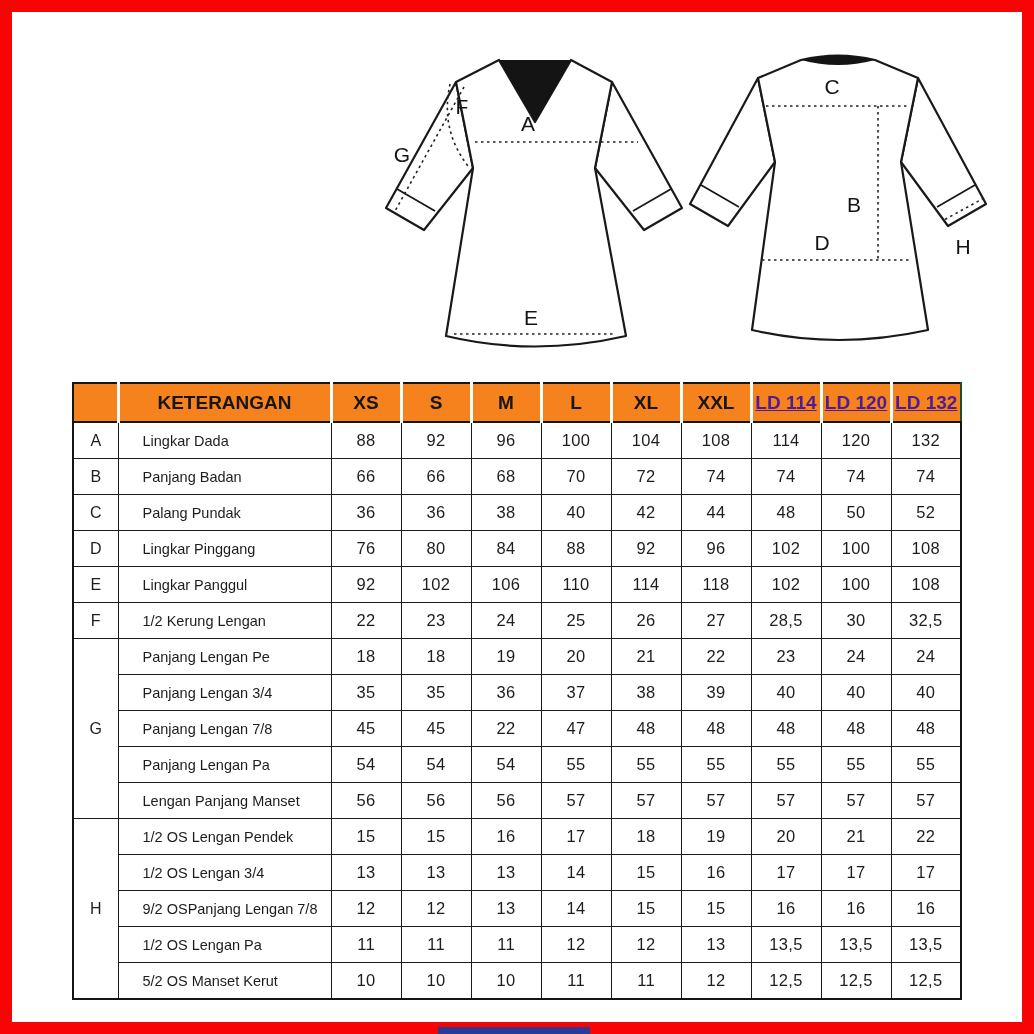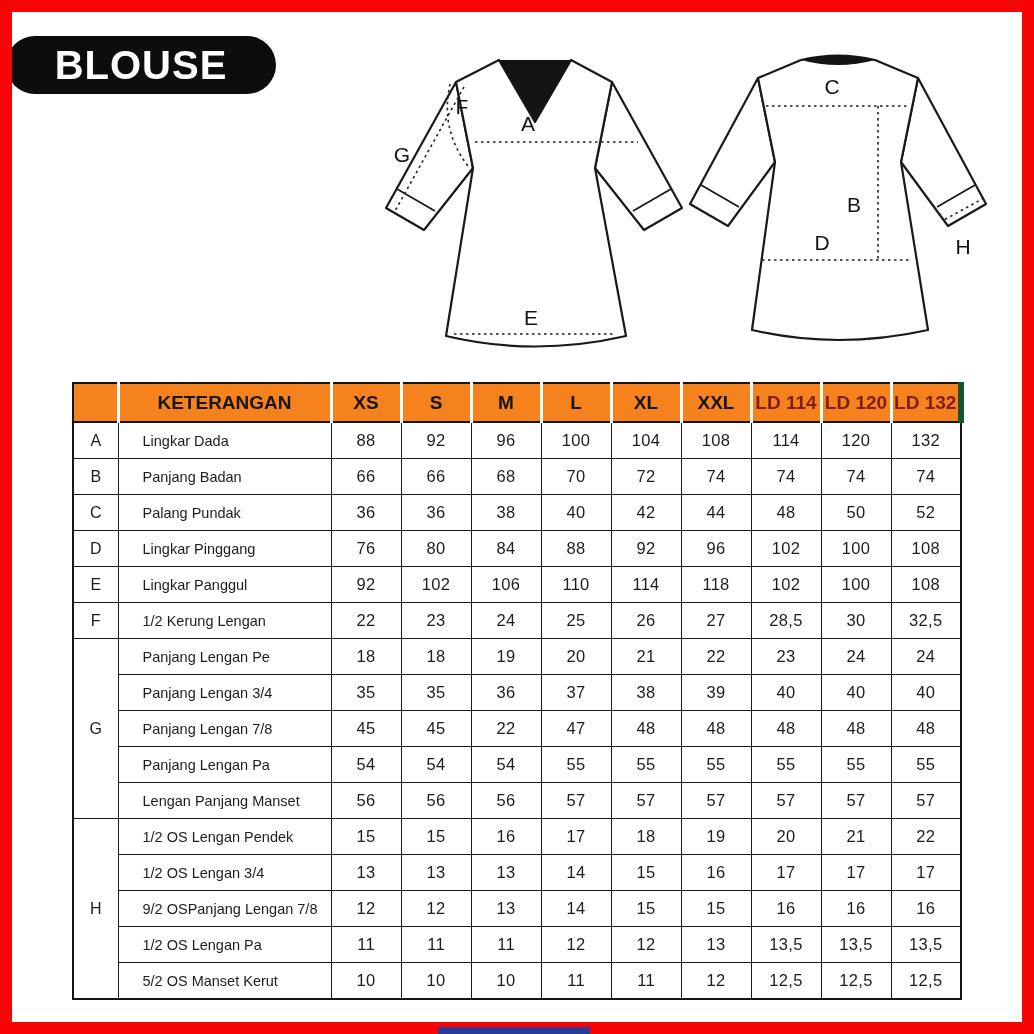--- a/index.html
+++ b/index.html
@@ -15,38 +15,35 @@
   .fig { position:absolute; z-index:1; }
   .cloth { fill:#ffffff; stroke:#191919; stroke-width:2.2; stroke-linejoin:round; }
   .seam  { stroke:#191919; stroke-width:1.8; }
   .dot line, .dot path { stroke:#222222; stroke-width:1.6; stroke-dasharray:2.5 3.5; fill:none; }
   .lbl text { font-family:"Liberation Sans", sans-serif; font-size:21px; fill:#141414; text-anchor:middle; }
 
   #size-table { position:absolute; left:72px; top:382px; width:888px; z-index:2;
                 border-collapse:collapse; table-layout:fixed; border:2px solid #141414; }
   #size-table th { background:#F6821D; color:#161616; font-size:19px; font-weight:bold;
                    height:37px; text-align:center; border-right:3px solid #ffffff; border-bottom:2px solid #141414; padding:0; }
-  #size-table th:last-child { border-right:6px solid #14532d; }
-  #size-table th.ld { color:#7f1d1d; }
+  #size-table th:last-child { border-right:2px solid #14532d; }
+  #size-table th.ld { color:#4c1d95;text-decoration:underline; }
   #size-table td { border:1px solid #1b1b1b; height:35px; font-size:16px; color:#1d1d1d;
                    text-align:center; vertical-align:middle; padding:0; background:#ffffff; }
   #size-table td.rowlabel { text-align:left; padding-left:24px; font-size:14.5px; }
   #size-table td.val { font-size:16.5px; letter-spacing:0.3px; }
   #size-table td.letter { font-size:16px; }
 
   .blue-bar { position:absolute; left:438px; top:1027px; width:152px; height:7px; background:#2C3A96; z-index:6; }
 </style>
 </head>
 <body>
 
 <div class="page">
 
-  <div class="badge">
-    <span>BLOUSE</span>
-  </div>
 
   <svg class="fig" style="left:378px; top:50px;" width="312" height="312" viewBox="0 0 312 312">
     <path class="cloth" d="M78 32 L8 158 L46 180 L95 118 Z"></path>
     <path class="cloth" d="M234 32 L304 158 L266 180 L217 118 Z"></path>
     <line class="seam" x1="19" y1="139" x2="57" y2="161"></line>
     <line class="seam" x1="293" y1="139" x2="255" y2="161"></line>
     <path class="cloth" d="M121 10 L78 32 L95 118 L68 286 Q156 307 248 286 L217 118 L234 32 L193 10 L157 72 Z"></path>
     <path fill="#141414" d="M121 10 L193 10 L157 72 Z"></path>
     <g class="dot">
       <line x1="97" y1="92" x2="260" y2="92"></line>

